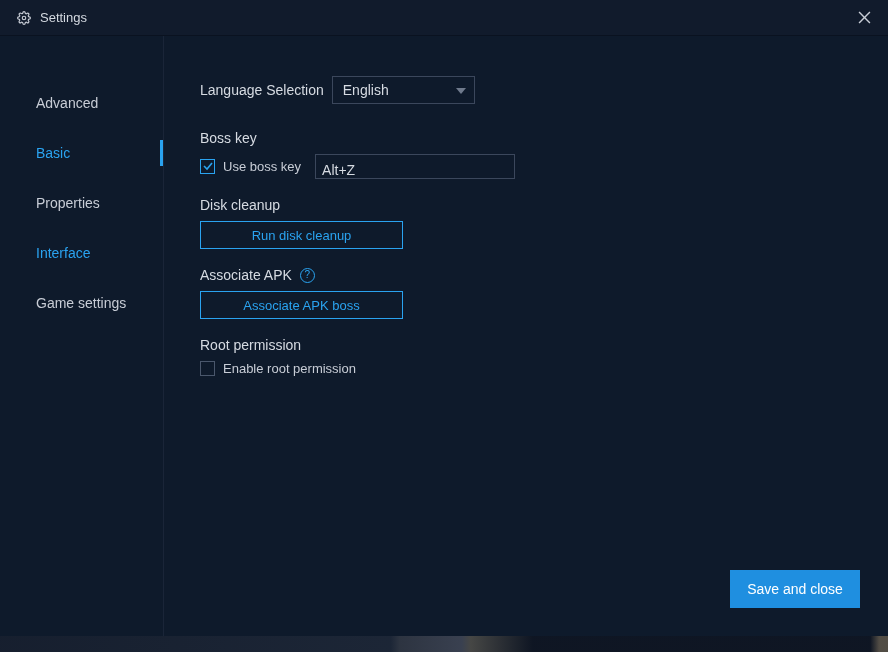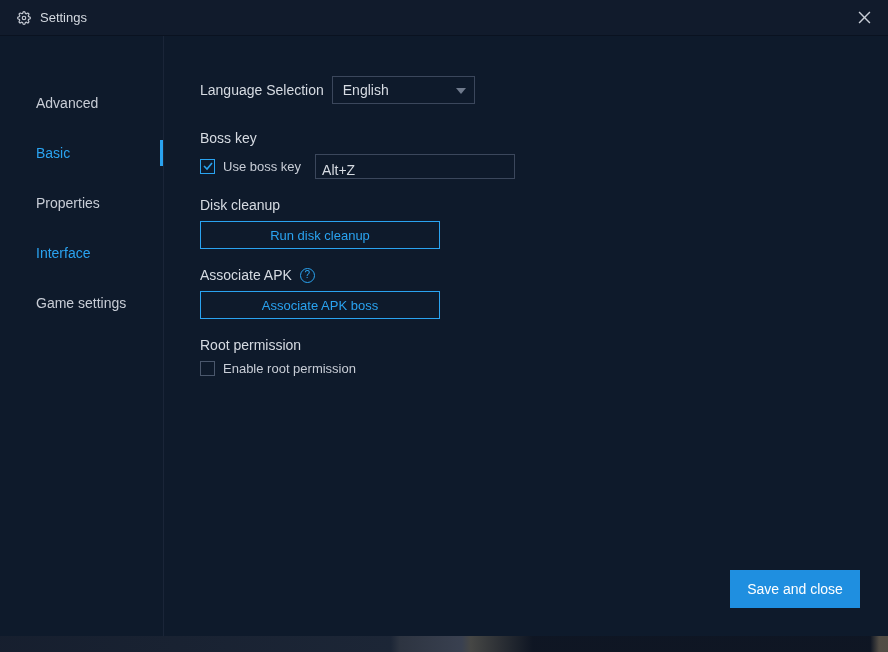--- a/index.html
+++ b/index.html
@@ -153,21 +153,21 @@
       height: 25px;
       border: 1px solid #3b475c;
       background: #0e1a2b;
       color: #d6dbe2;
       padding-left: 6px;
       font-size: 14px;
       display: flex;
       align-items: flex-end;
     }
     .action-btn {
-      width: 240px;
+      width: 203px;
       height: 28px;
       border: 1px solid #2aa3f0;
       background: transparent;
       color: #2aa3f0;
       font-size: 13px;
       display: flex;
       align-items: center;
       justify-content: center;
       cursor: pointer;
     }

